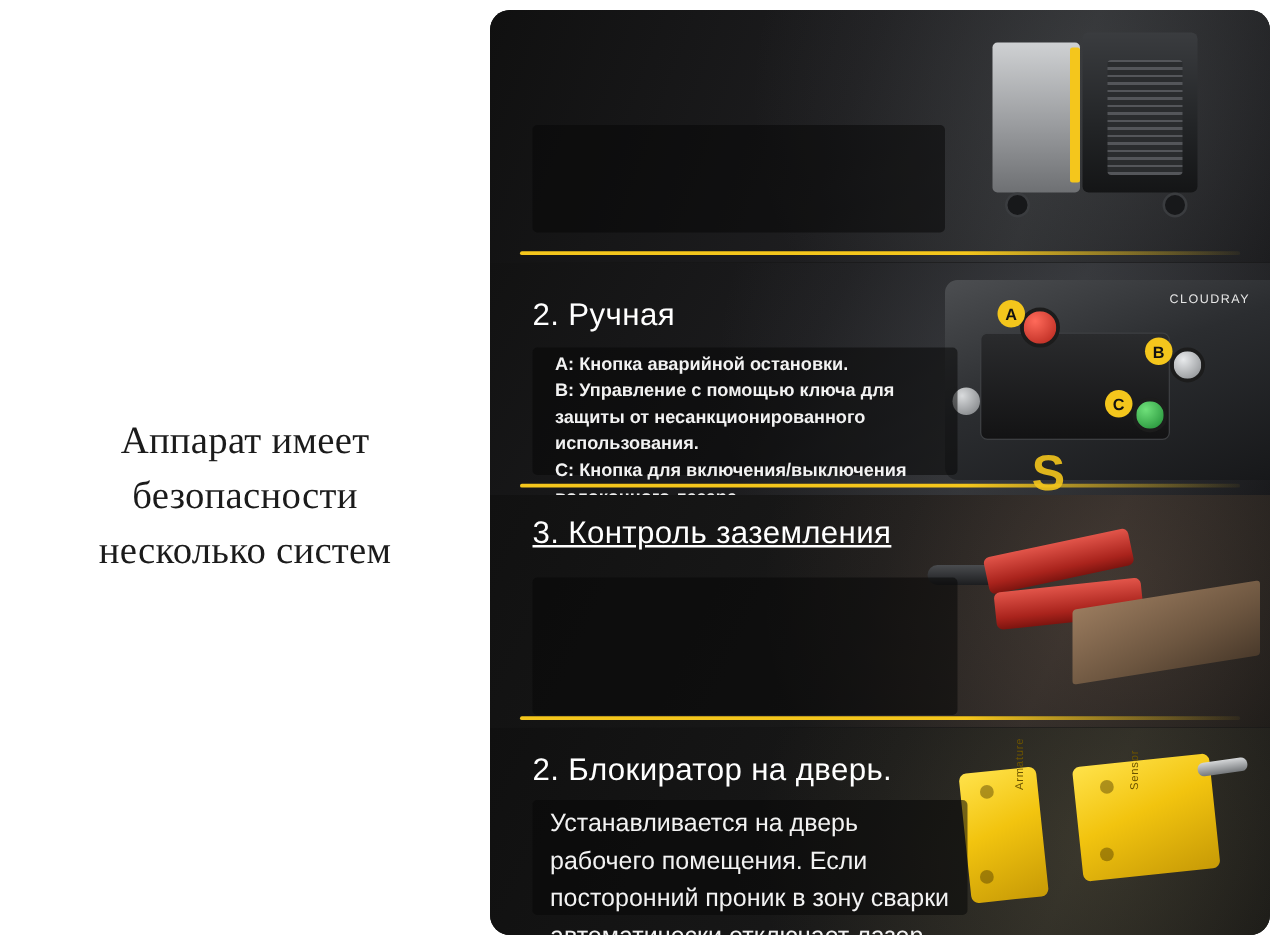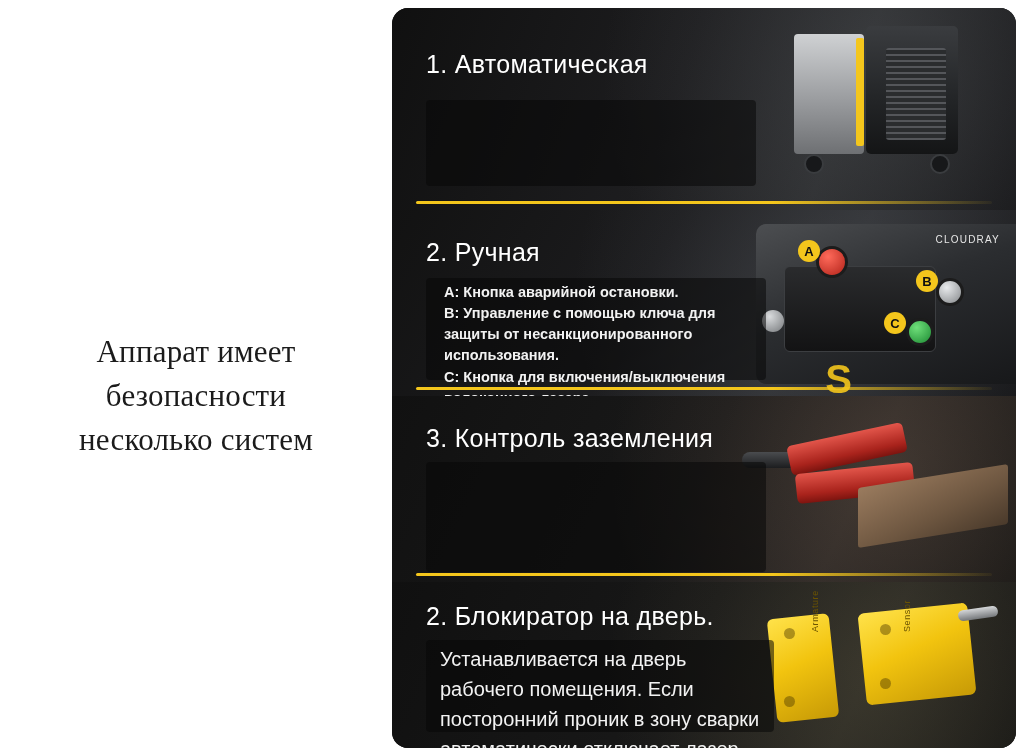--- a/index.html
+++ b/index.html
@@ -114,21 +114,21 @@
   #block2 .body-shade { left: 34px; top: 68px; width: 340px; height: 102px; }
   #block2 .block-body { left: 52px; top: 72px; width: 320px; font-size: 14.5px; line-height: 1.46; font-weight: bold; }
 
   
   #block3 { top: 388px; height: 186px; }
   #block3 .block-bg {
     background:
       radial-gradient(circle at 80% 40%, rgba(150,120,100,0.25) 0%, rgba(16,16,16,0) 55%),
       linear-gradient(115deg, #111111 0%, #191919 48%, #272422 72%, #131312 100%);
   }
-  #block3 .block-title { top: 28px; }
+  #block3 .block-title { top: 16px; text-decoration: underline; }
   #block3 .body-shade { left: 34px; top: 66px; width: 340px; height: 110px; }
   #block3 .block-body { left: 48px; top: 72px; width: 318px; font-size: 16px; line-height: 1.52; }
 
   
   #block4 { top: 574px; height: 166px; }
   #block4 .block-bg {
     background:
       radial-gradient(circle at 78% 55%, rgba(140,130,90,0.22) 0%, rgba(16,16,16,0) 55%),
       linear-gradient(115deg, #101010 0%, #181818 48%, #242320 74%, #121212 100%);
   }
@@ -287,21 +287,20 @@
       <div class="machine">
         <div class="body-left"></div>
         <div class="stripe"></div>
         <div class="body-right"></div>
         <div class="vents"></div>
         <div class="wheel w1"></div>
         <div class="wheel w2"></div>
       </div>
 
       <div class="body-shade"></div>
-      <div class="block-title">1. Автоматическая</div>
       <div class="divider" style="bottom:6px;"></div>
     </div>
 
     <div class="block" id="block2">
       <div class="block-bg"></div>
 
       <div class="panelbox">
         <div class="screen"></div>
         <div class="knob"></div>
         <div class="brandtext" style="right:16px; top:10px;">CLOUDRAY</div>

